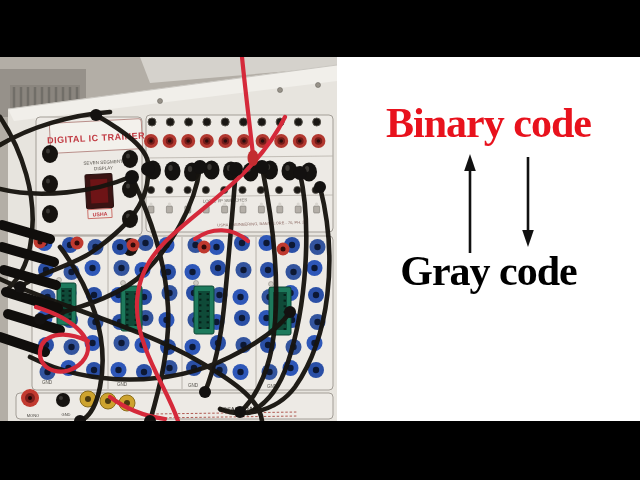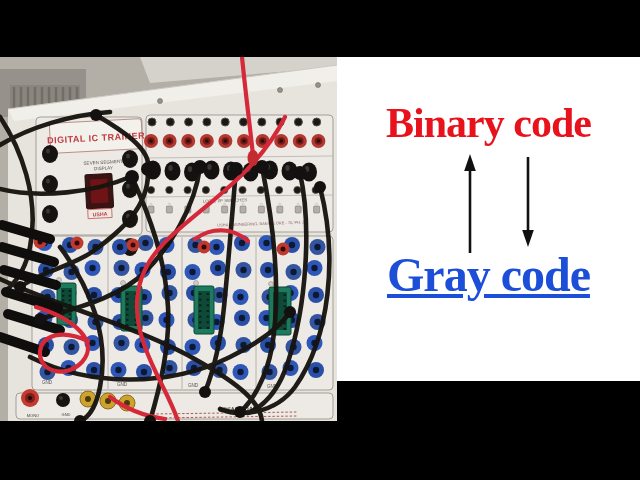--- a/index.html
+++ b/index.html
@@ -2,25 +2,25 @@
 <html><head>
 <meta charset="utf-8">
 <style>
   html,body{margin:0;padding:0;background:#222;}
   .stage{position:relative;width:640px;height:480px;background:#000;overflow:hidden;
          font-family:"Liberation Sans",sans-serif;}
   .bar{position:absolute;left:0;width:640px;background:#000;}
   .bar.top{top:0;height:57px;}
   .bar.bottom{top:421px;height:59px;}
   .photo{position:absolute;left:0;top:57px;width:337px;height:364px;background:#b7b2aa;}
-  .annotation{position:absolute;left:337px;top:57px;width:303px;height:324px;background:#ffffff;}
+  .annotation{position:absolute;left:337px;top:57px;width:303px;height:364px;background:#ffffff;}
   .ann-label{position:absolute;left:0;width:303px;text-align:center;
              font-family:"Liberation Serif",serif;font-weight:bold;letter-spacing:-1px;}
   .ann-top{top:42px;font-size:42px;color:#e8121d;}
-  .ann-bottom{top:190px;font-size:48px;color:#1d4ed8;text-decoration:underline;}
+  .ann-bottom{top:190px;font-size:42px;color:#000000;}
   .arrows{position:absolute;left:0;top:0;width:303px;height:364px;}
   svg text{font-family:"Liberation Sans",sans-serif;}
 </style>
 </head>
 <body>
 
 <div class="stage">
 
   <div class="bar top"></div>
 

